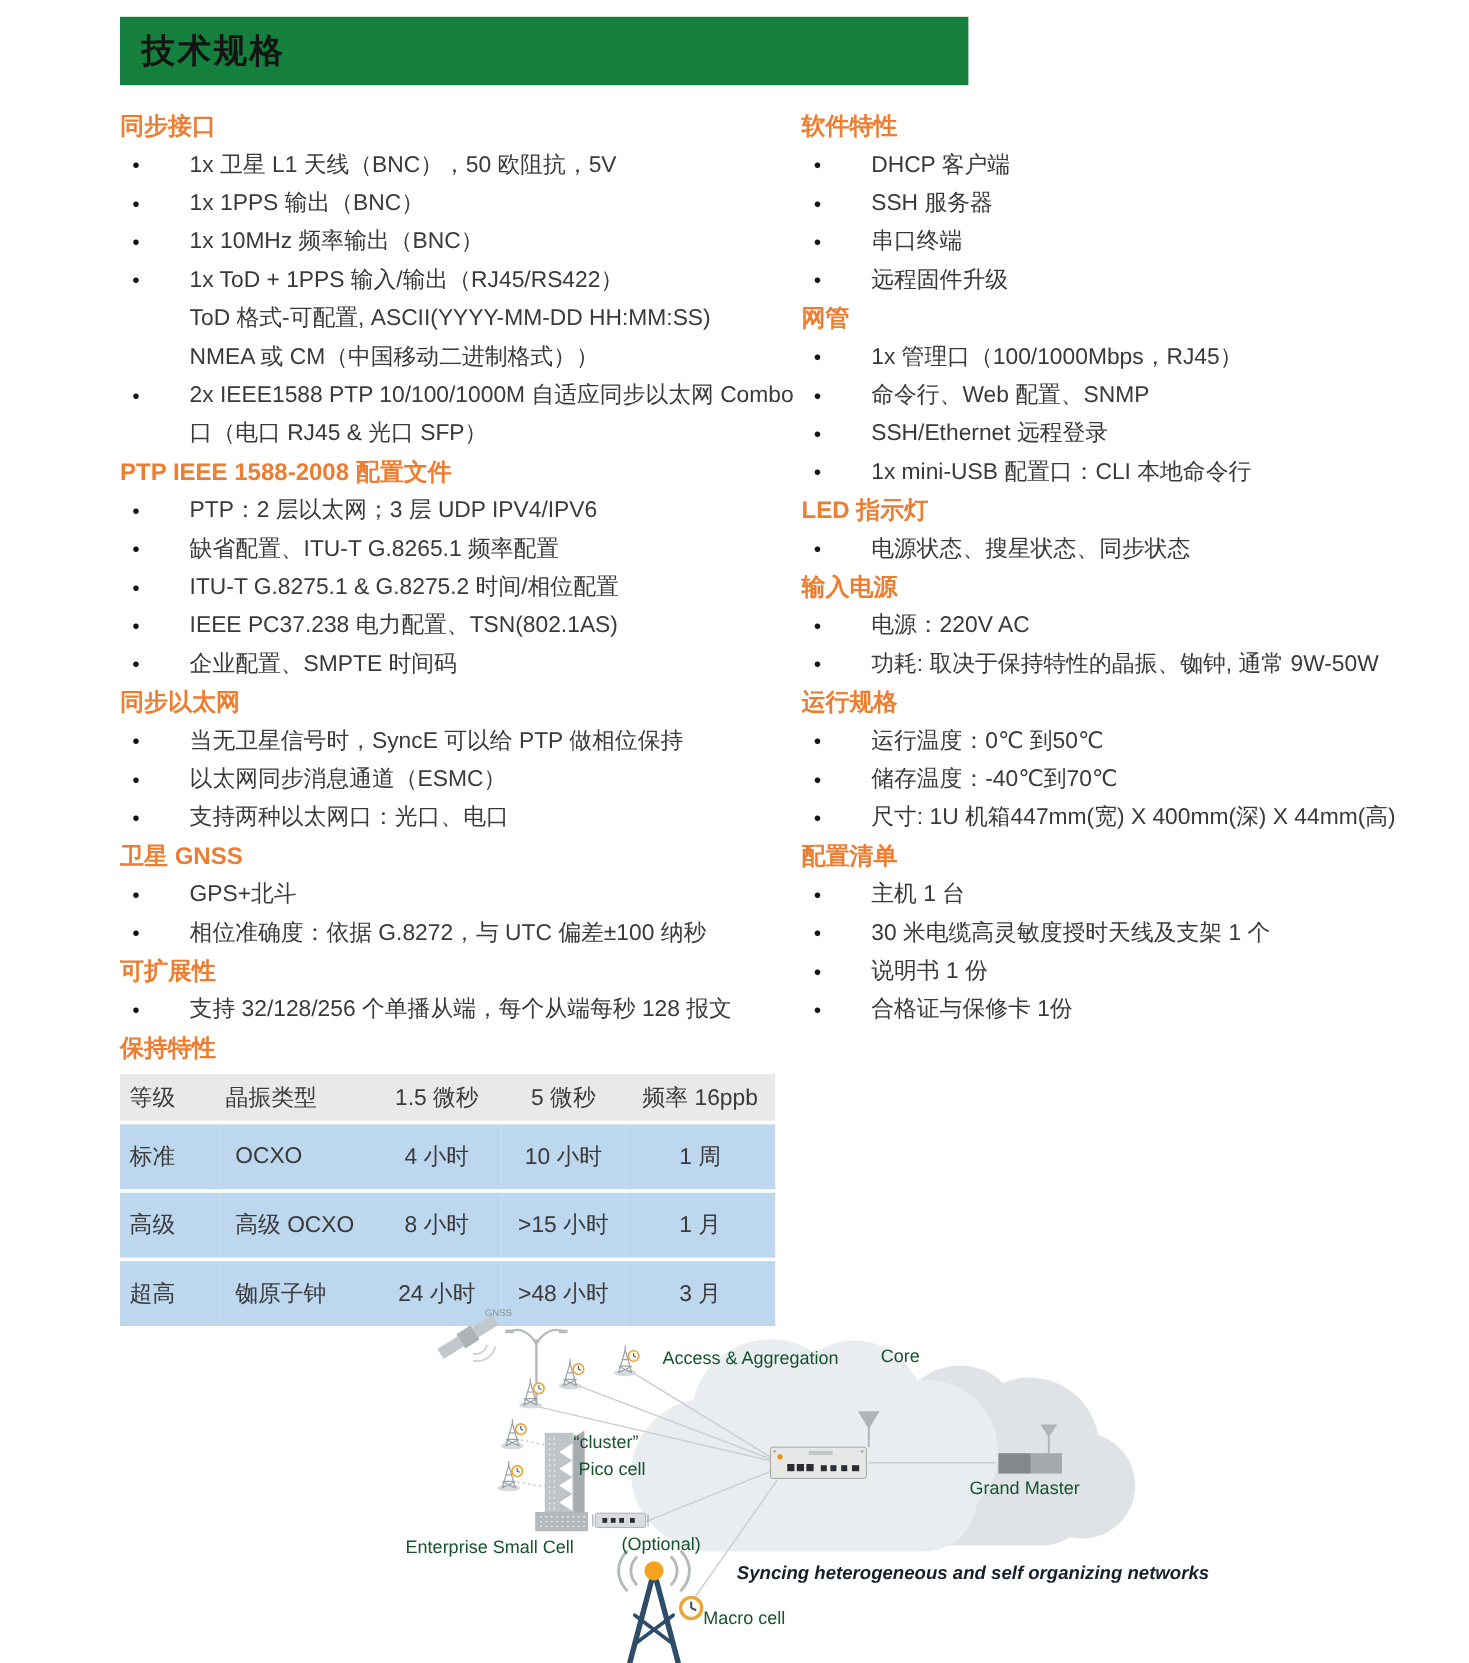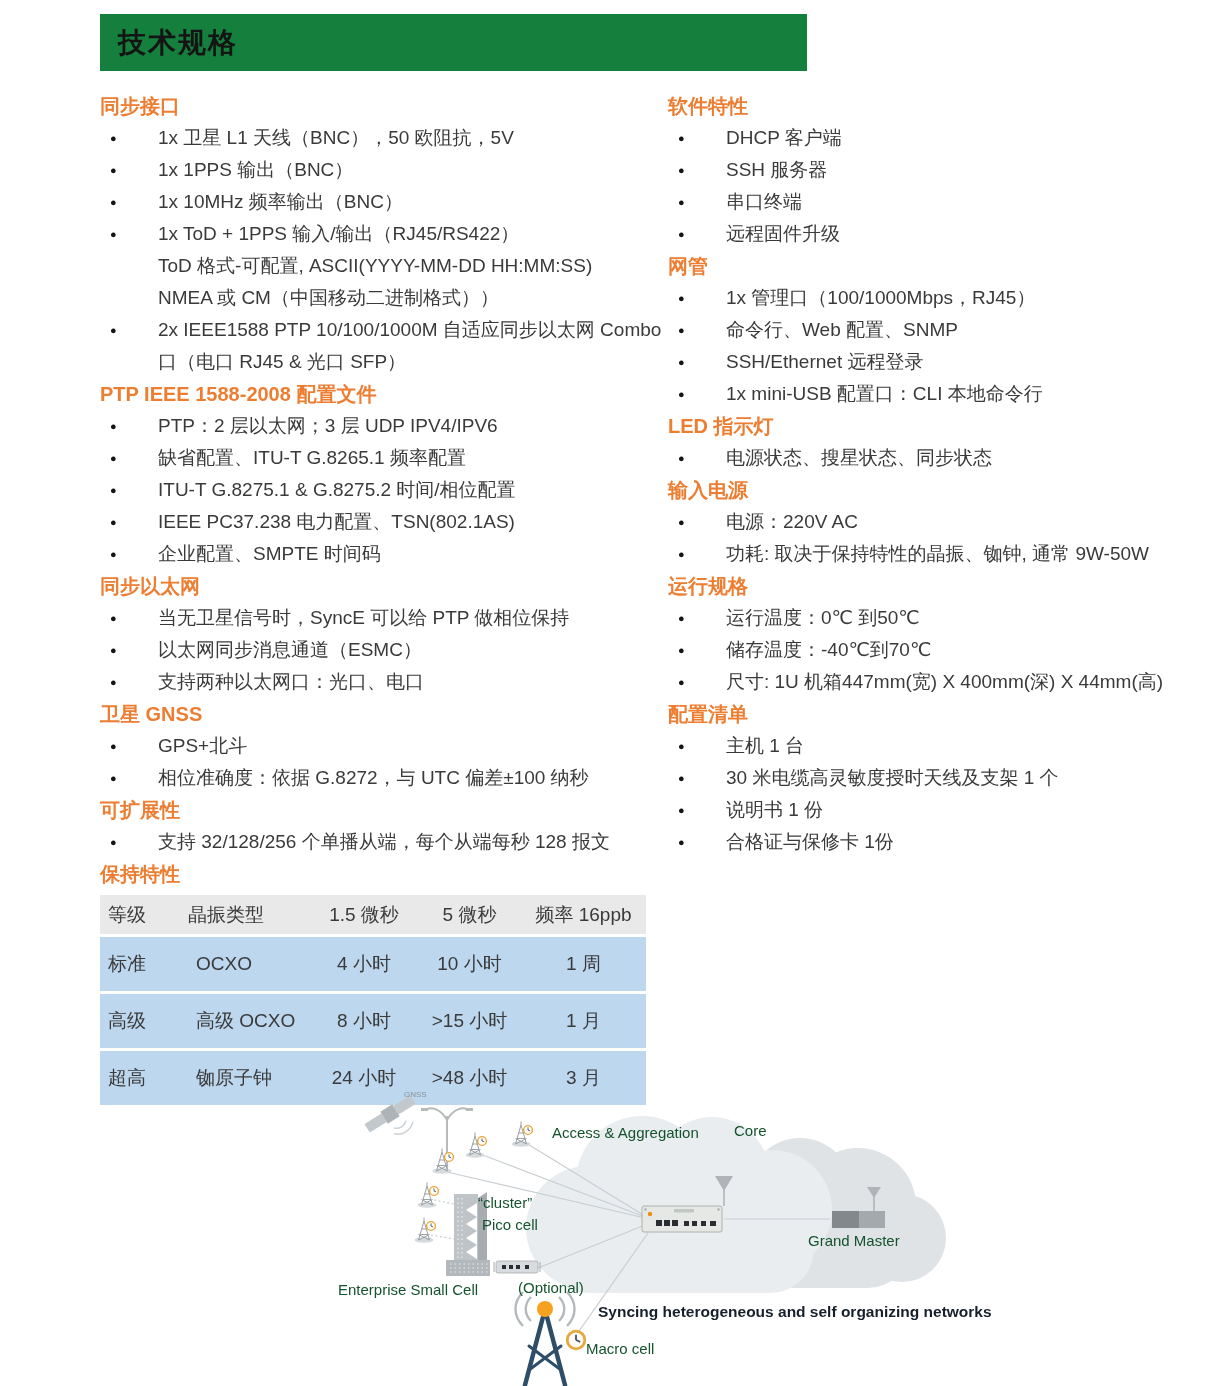--- a/index.html
+++ b/index.html
@@ -385,17 +385,17 @@
     </svg>
 
     <div class="dl tiny" style="left:74px; top:12px;">GNSS</div>
     <div class="dl" style="left:222px; top:46px;">Access &amp; Aggregation</div>
     <div class="dl" style="left:404px; top:44px;">Core</div>
     <div class="dl" style="left:152px; top:94px;margin-top:44px;">Pico cell</div>
     <div class="dl" style="left:148px; top:116px;">“cluster”</div>
     <div class="dl" style="left:8px; top:203px;">Enterprise Small Cell</div>
     <div class="dl" style="left:188px; top:201px;">(Optional)</div>
     <div class="dl" style="left:478px; top:154px;">Grand Master</div>
-    <div class="dl bold" style="left:268px; top:225px;">Syncing heterogeneous and self organizing networks</div>
+    <div class="dl bold" style="left:284px; top:225px;font-style:italic;">Syncing heterogeneous and self organizing networks</div>
     <div class="dl" style="left:256px; top:262px;">Macro cell</div>
   </div>
 
 </div>
 
 </body></html>

